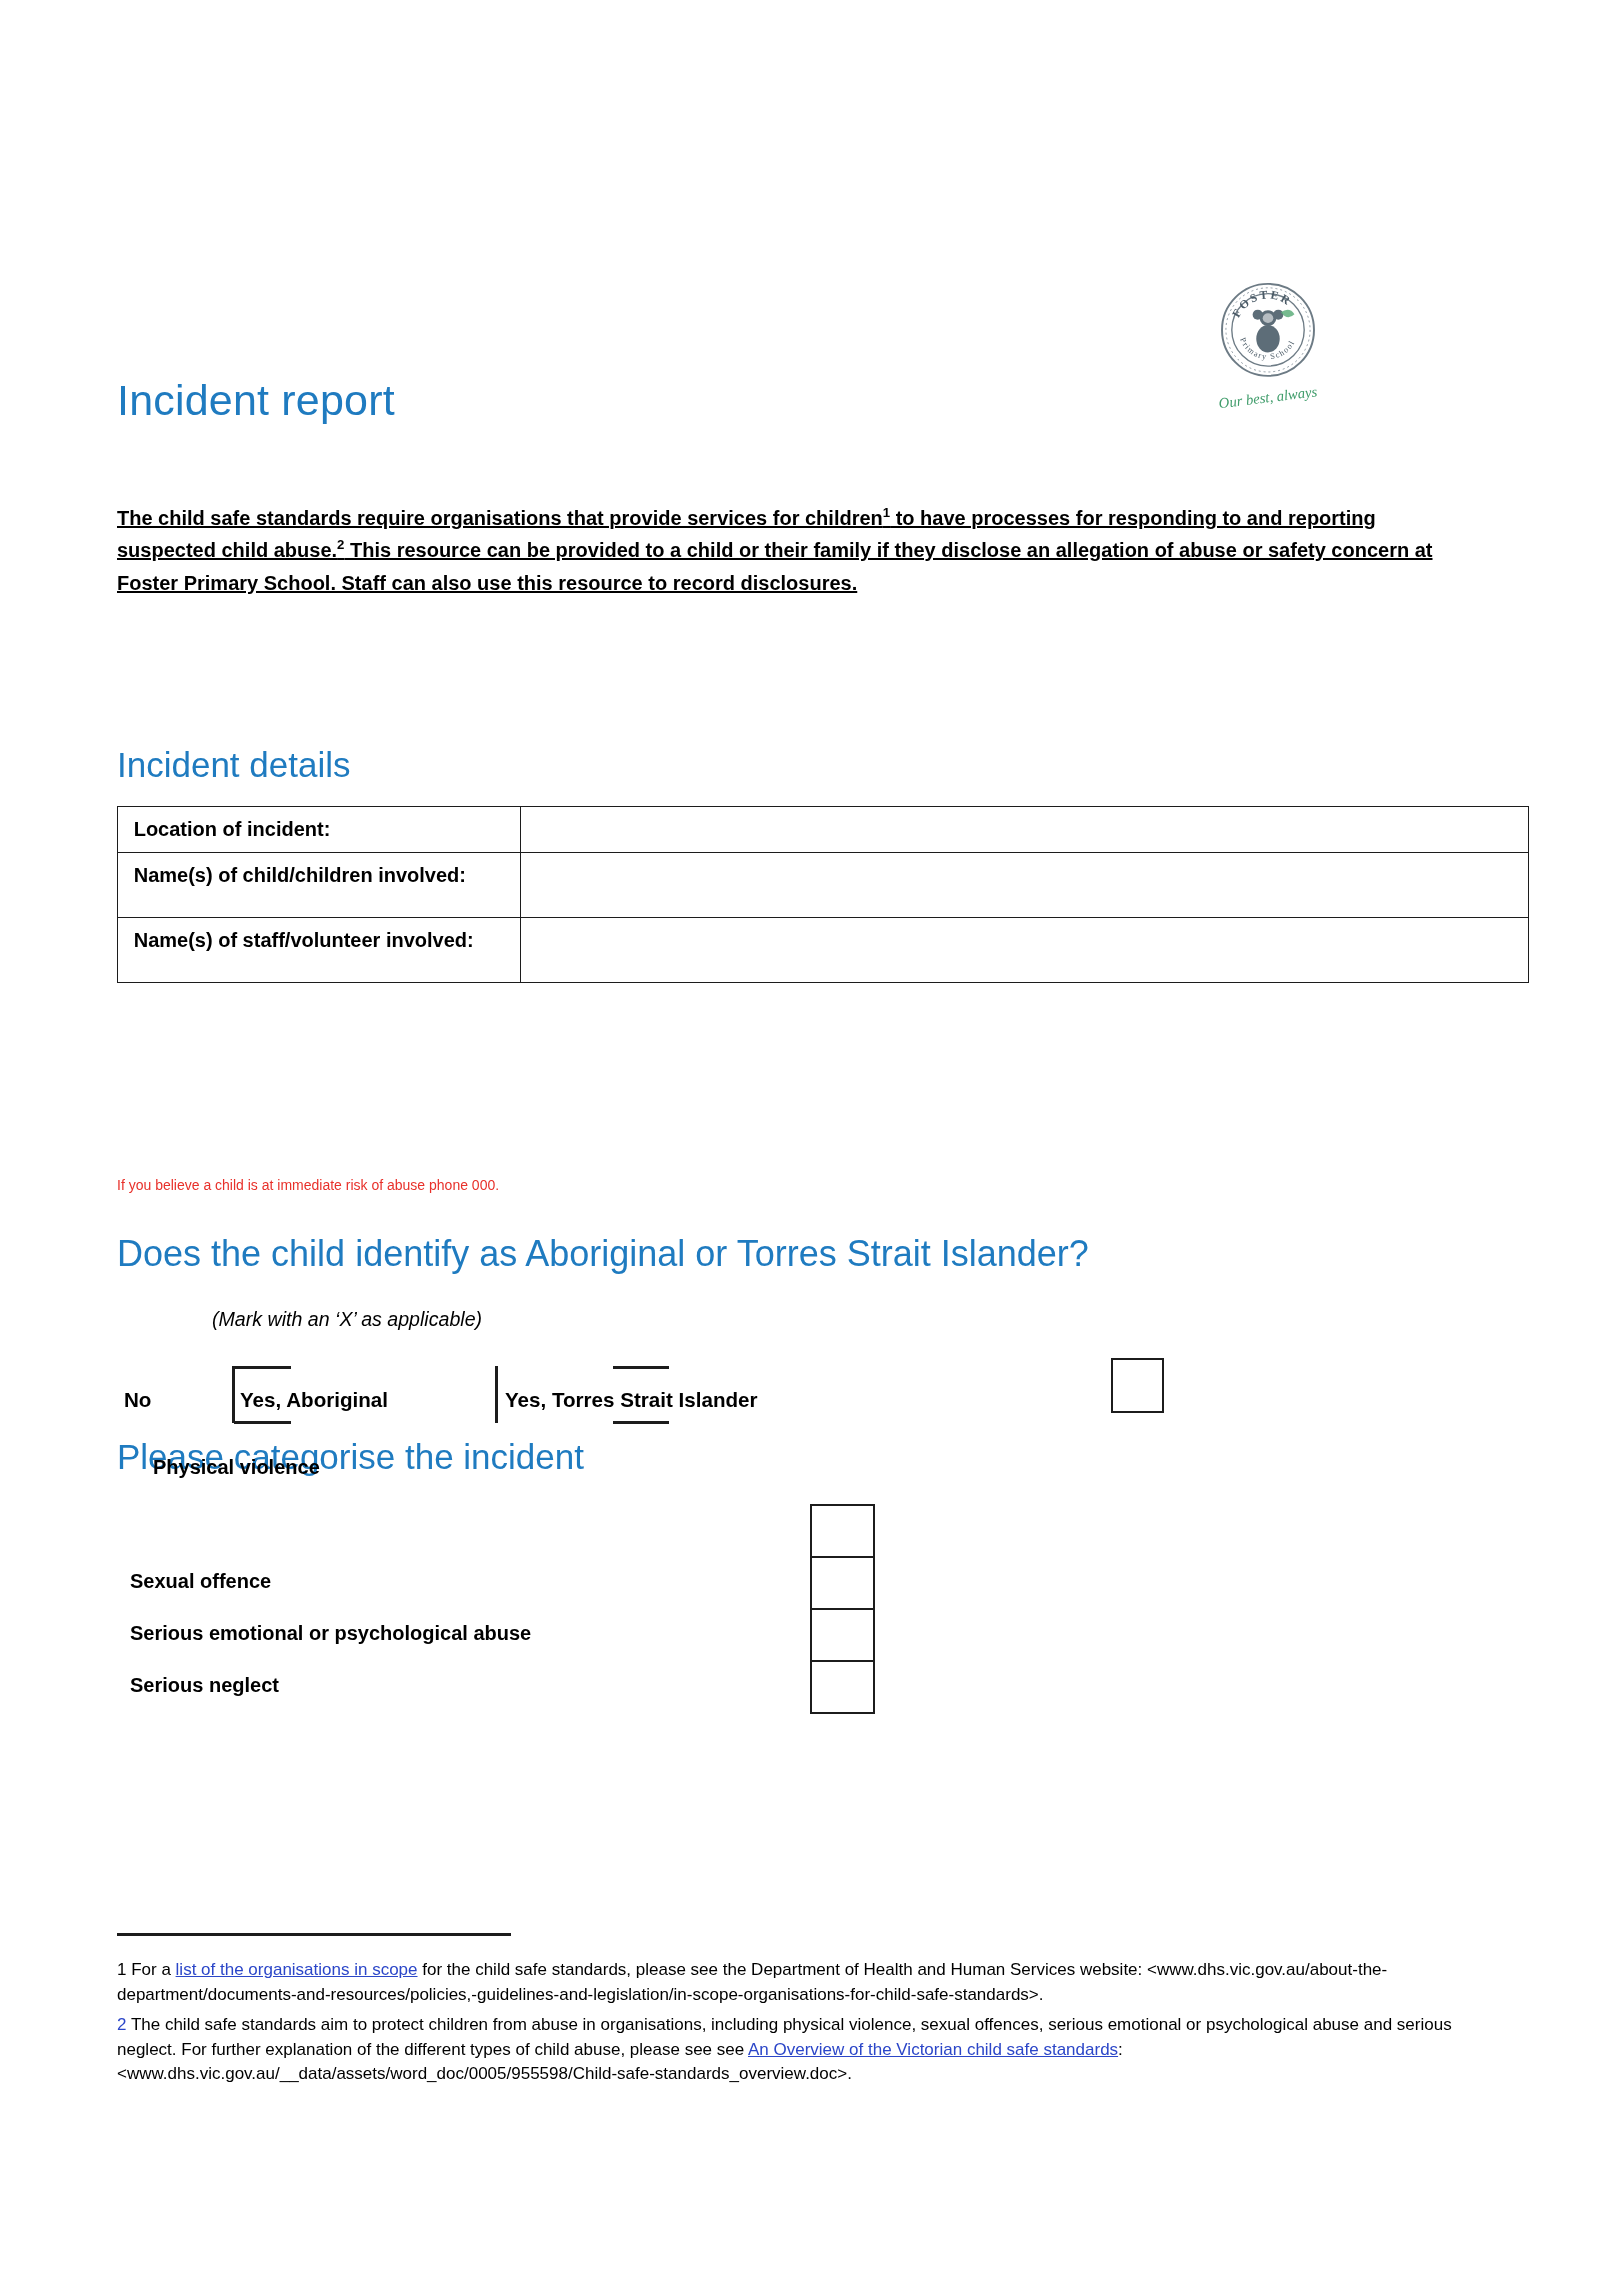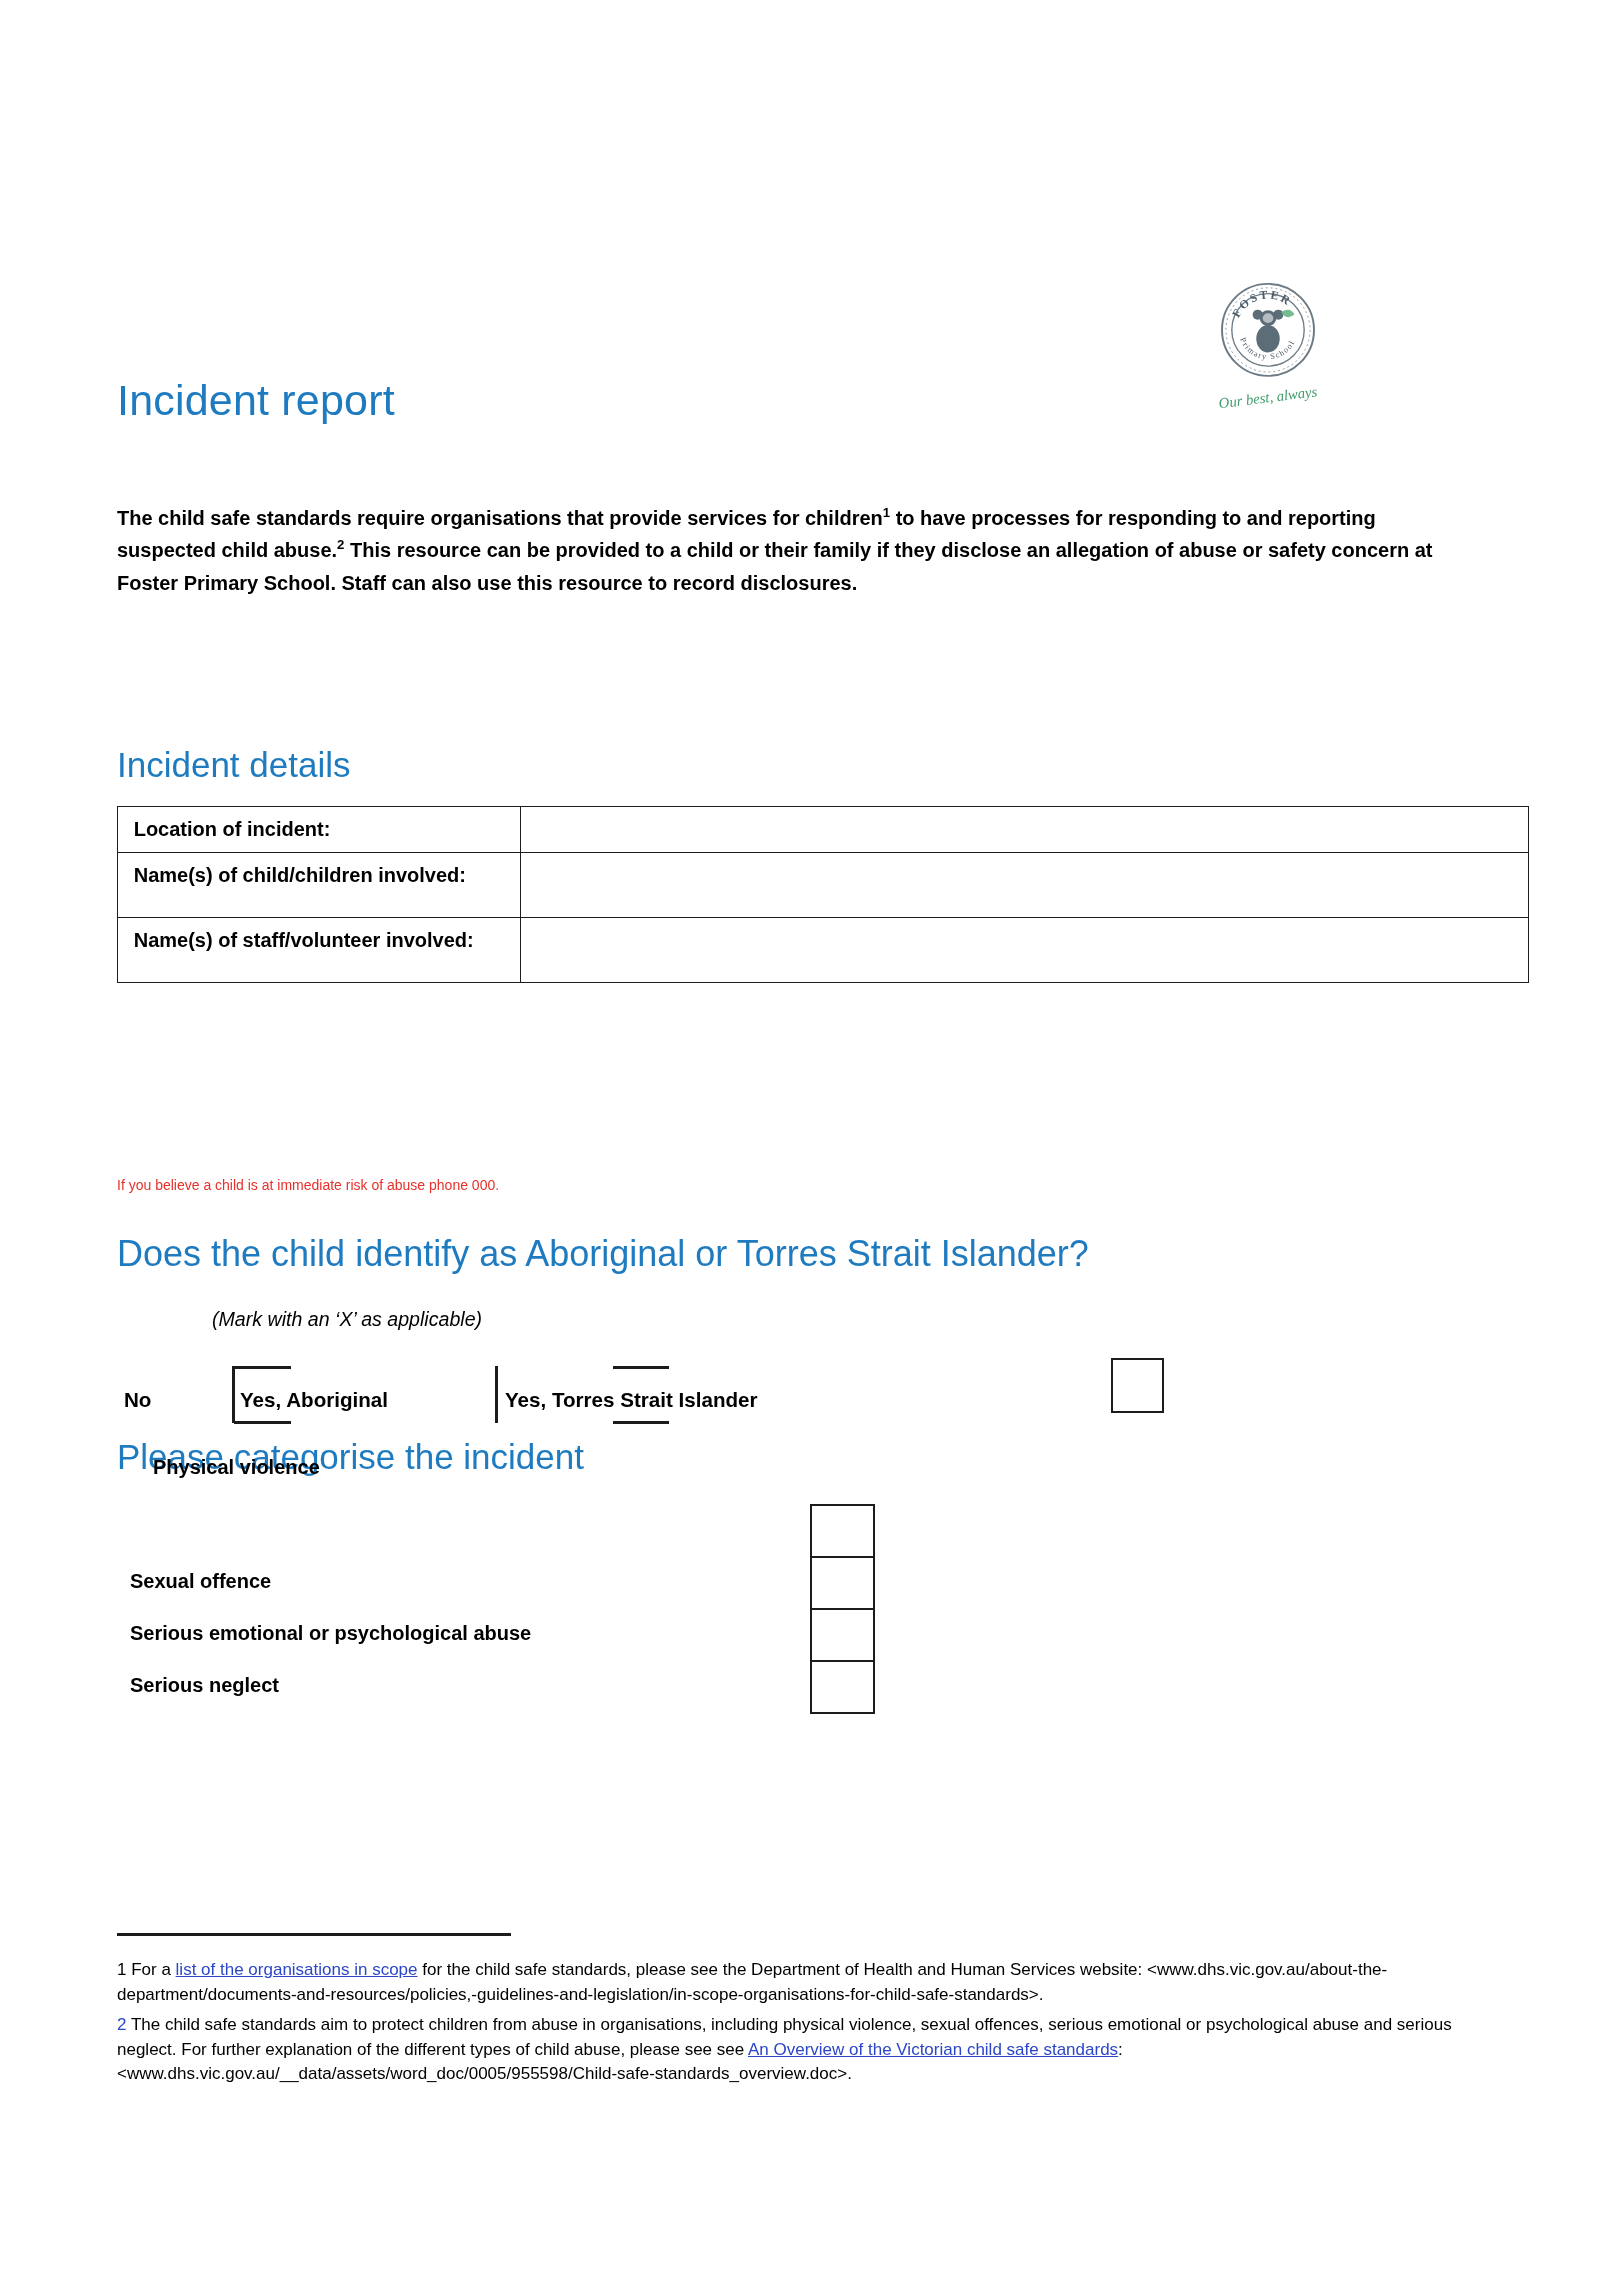--- a/index.html
+++ b/index.html
@@ -56,20 +56,21 @@
   
   .intro {
     position: absolute;
     left: 117px;
     top: 502px;
     width: 1358px;
     font-size: 20px;
     font-weight: bold;
     line-height: 1.62;
     text-align: left;
+    text-decoration: underline;
   }
   .intro sup {
     font-size: 13.2px;
     vertical-align: super;
     line-height: 0;
   }
   .plain-line {
     position: absolute;
     left: 117px;
     top: 686px;

